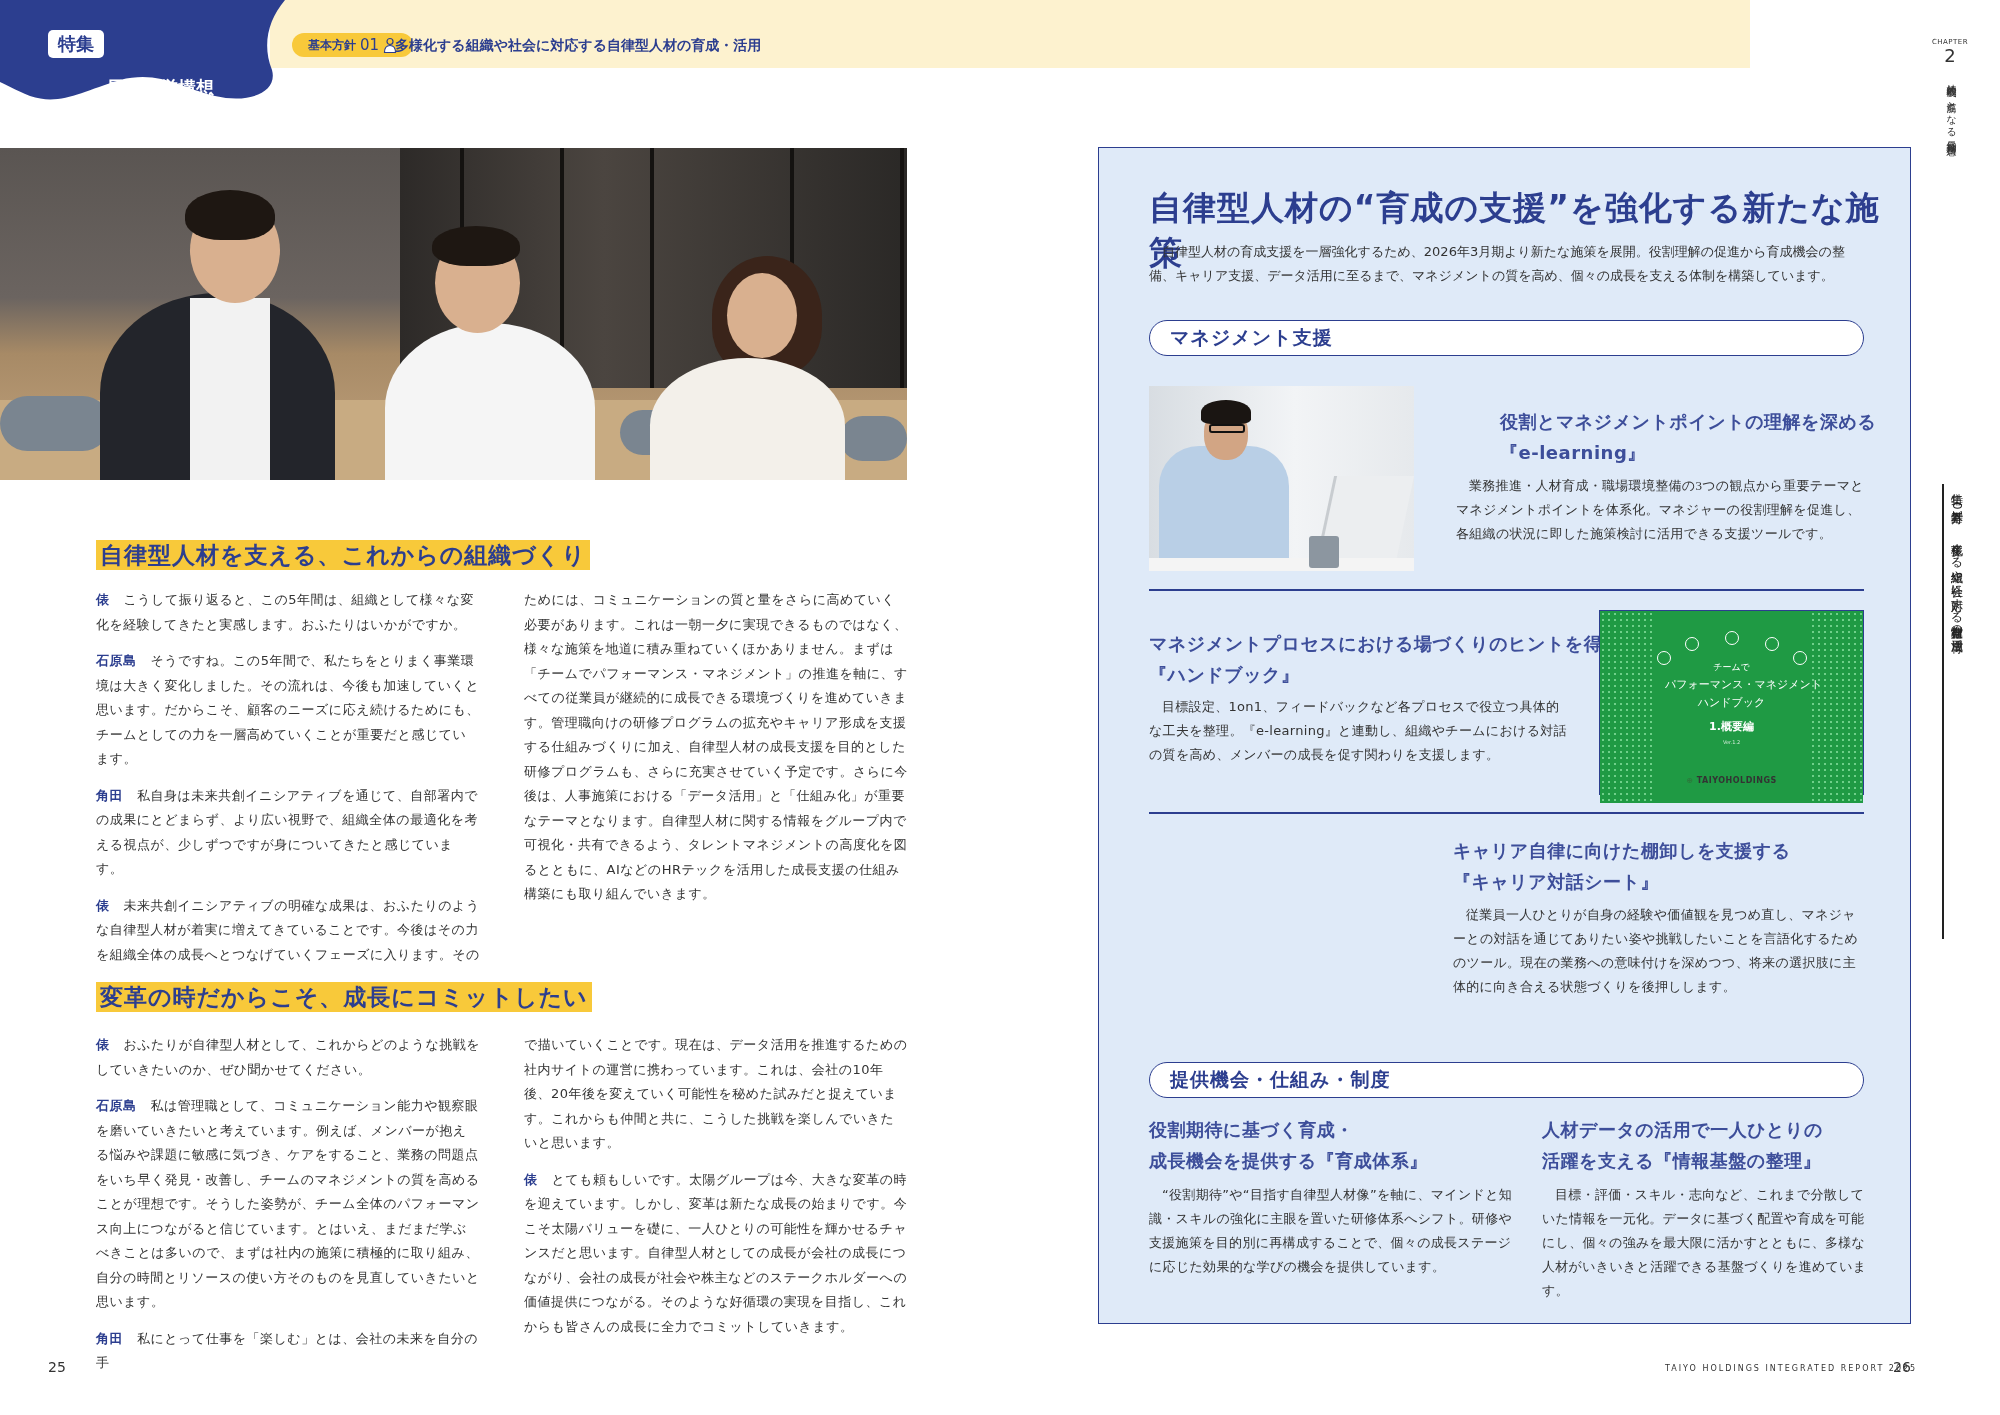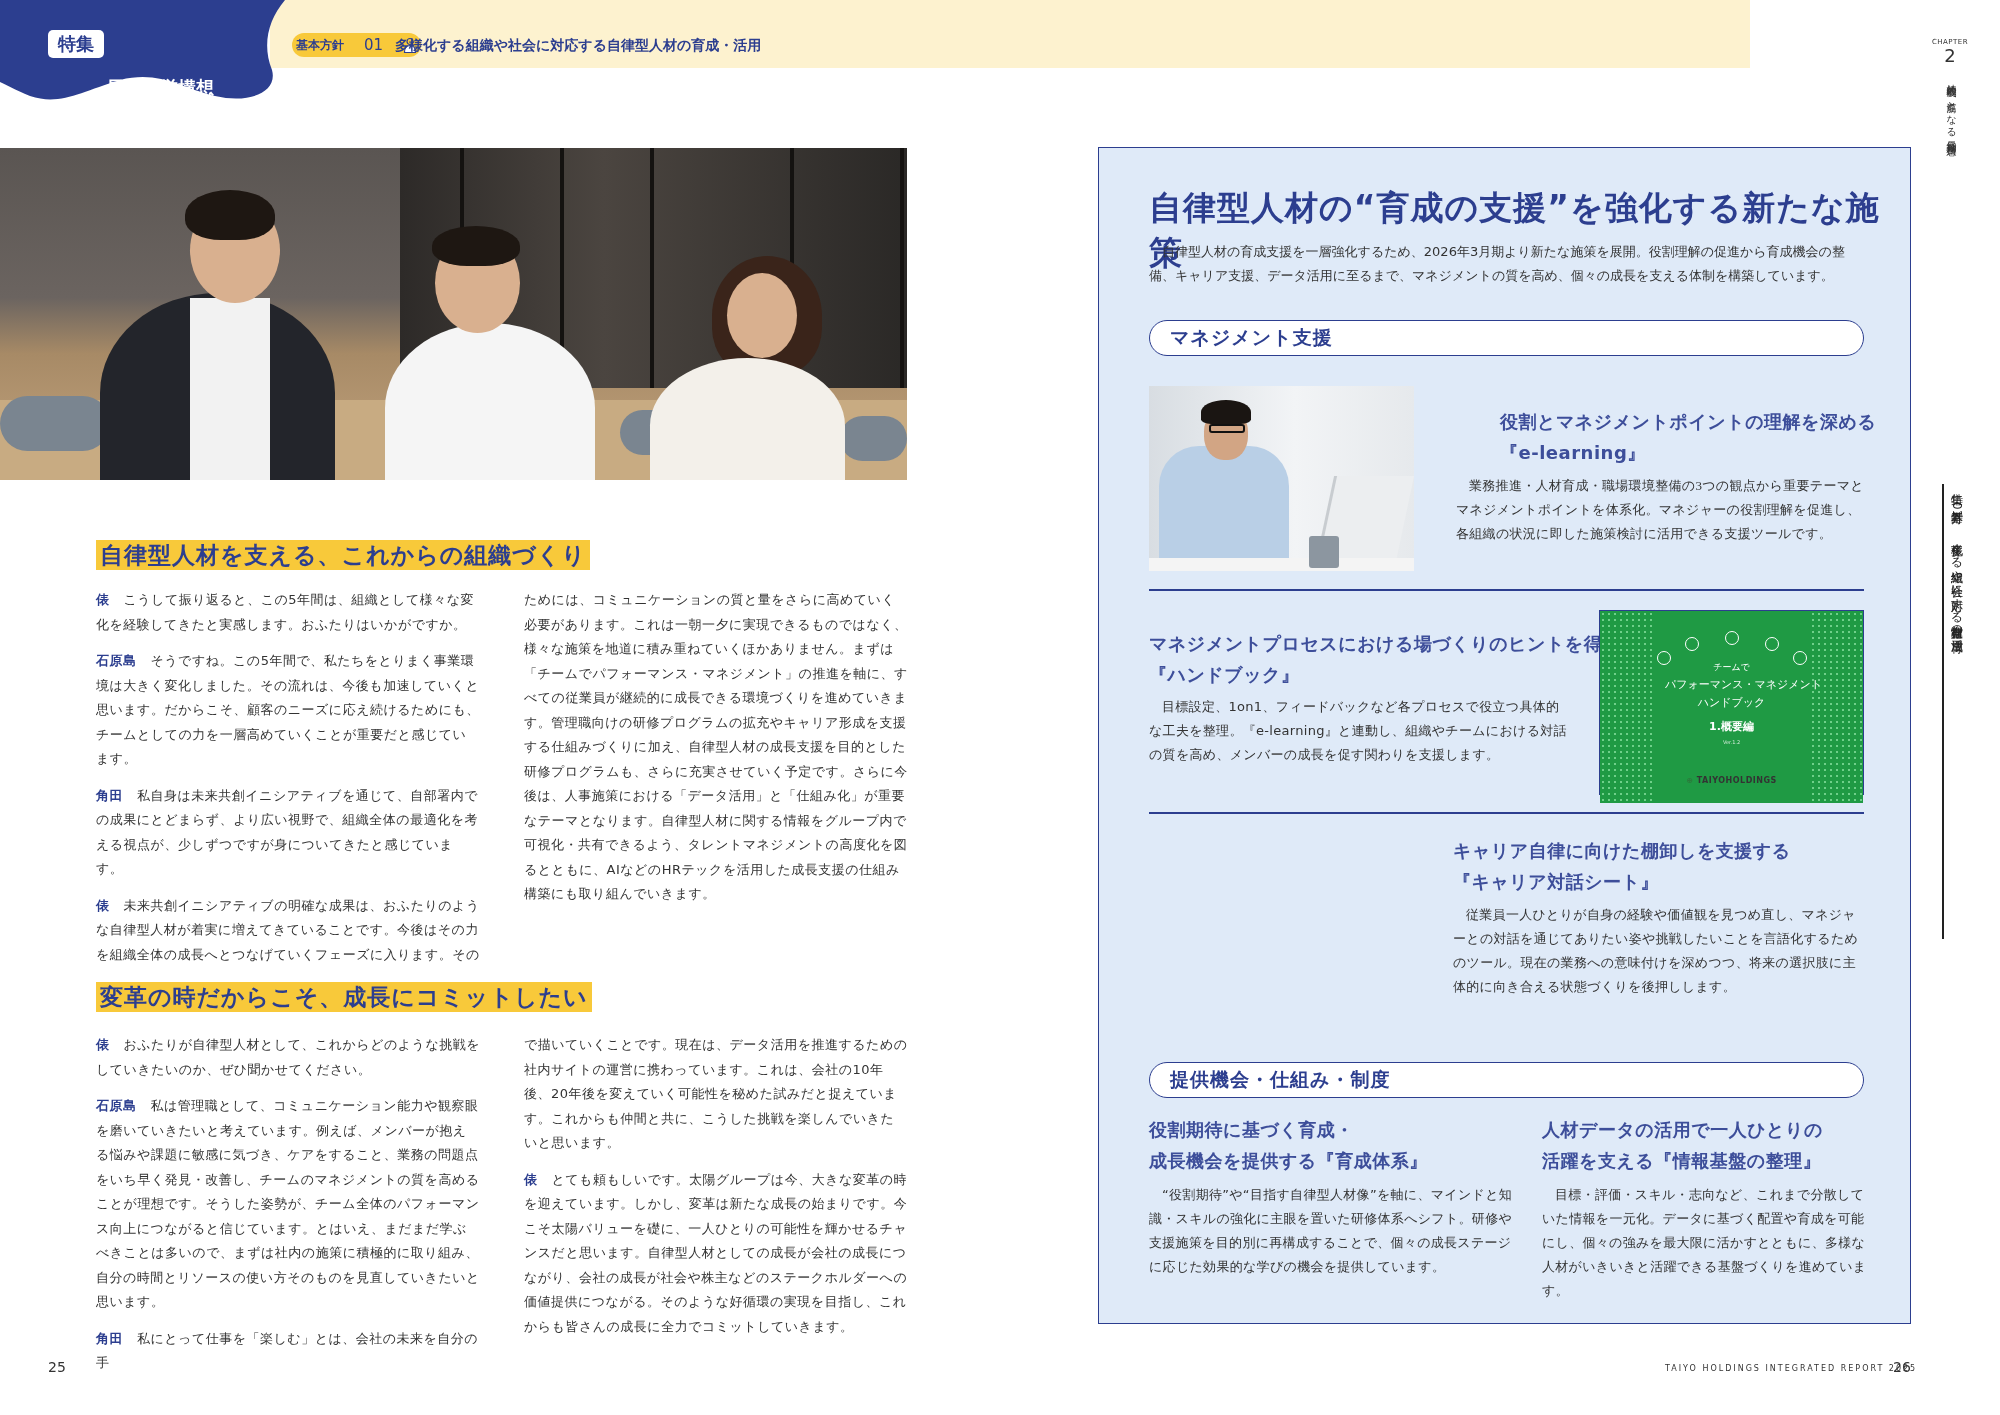--- a/index.html
+++ b/index.html
@@ -5,22 +5,22 @@
   * { box-sizing: border-box; margin: 0; padding: 0; }
   html, body { width: 2000px; height: 1415px; background: #ffffff; overflow: hidden; }
   body { position: relative; font-family: "DejaVu Sans", "Liberation Sans", sans-serif; color: #333; }
 
   
   .hdr-band { position: absolute; left: 270px; top: 0; width: 1480px; height: 68px; background: #fdf2cf; }
   .hdr-wave { position: absolute; left: 0; top: 0; width: 300px; height: 102px; }
   .hdr-tag { position: absolute; left: 48px; top: 30px; height: 28px; padding: 0 10px; background: #fff; border-radius: 5px;
              color: #2c3e8f; font-weight: bold; font-size: 18px; line-height: 28px; }
   .hdr-title { position: absolute; left: 106px; top: 31px; color: #fff; font-size: 18px; font-weight: bold; line-height: 26px; margin-top: 44px; }
-  .hdr-badge { position: absolute; left: 292px; top: 33px; height: 24px; padding: 0 4px; background: #f8c93a; border-radius: 12px;
-               display: flex; align-items: center; gap: 20px; font-size: 12px; color: #2c3e8f; font-weight: bold; }
+  .hdr-badge { position: absolute; left: 292px; top: 33px; height: 24px; padding: 0 16px; background: #f8c93a; border-radius: 12px;
+               display: flex; align-items: center; gap: 4px; font-size: 12px; color: #2c3e8f; font-weight: bold; }
   .hdr-badge .num { font-size: 15px; font-weight: normal; }
   .hdr-badge svg { width: 14px; height: 16px; }
   .hdr-policy { position: absolute; left: 395px; top: 34px; font-size: 14px; font-weight: bold; color: #2c3e8f; line-height: 22px; }
 
   
   .chapter { position: absolute; left: 1930px; top: 38px; width: 40px; text-align: center; color: #333; }
   .chapter .lbl { font-size: 7px; letter-spacing: .5px; }
   .chapter .num { font-size: 18px; line-height: 20px; }
   .chapter-sub { position: absolute; left: 1944px; top: 76px; writing-mode: vertical-rl; font-size: 10px; letter-spacing: 1px; color: #333; }
   .side-tab { position: absolute; left: 1942px; top: 484px; height: 455px; writing-mode: vertical-rl; font-size: 12px; color: #222;

